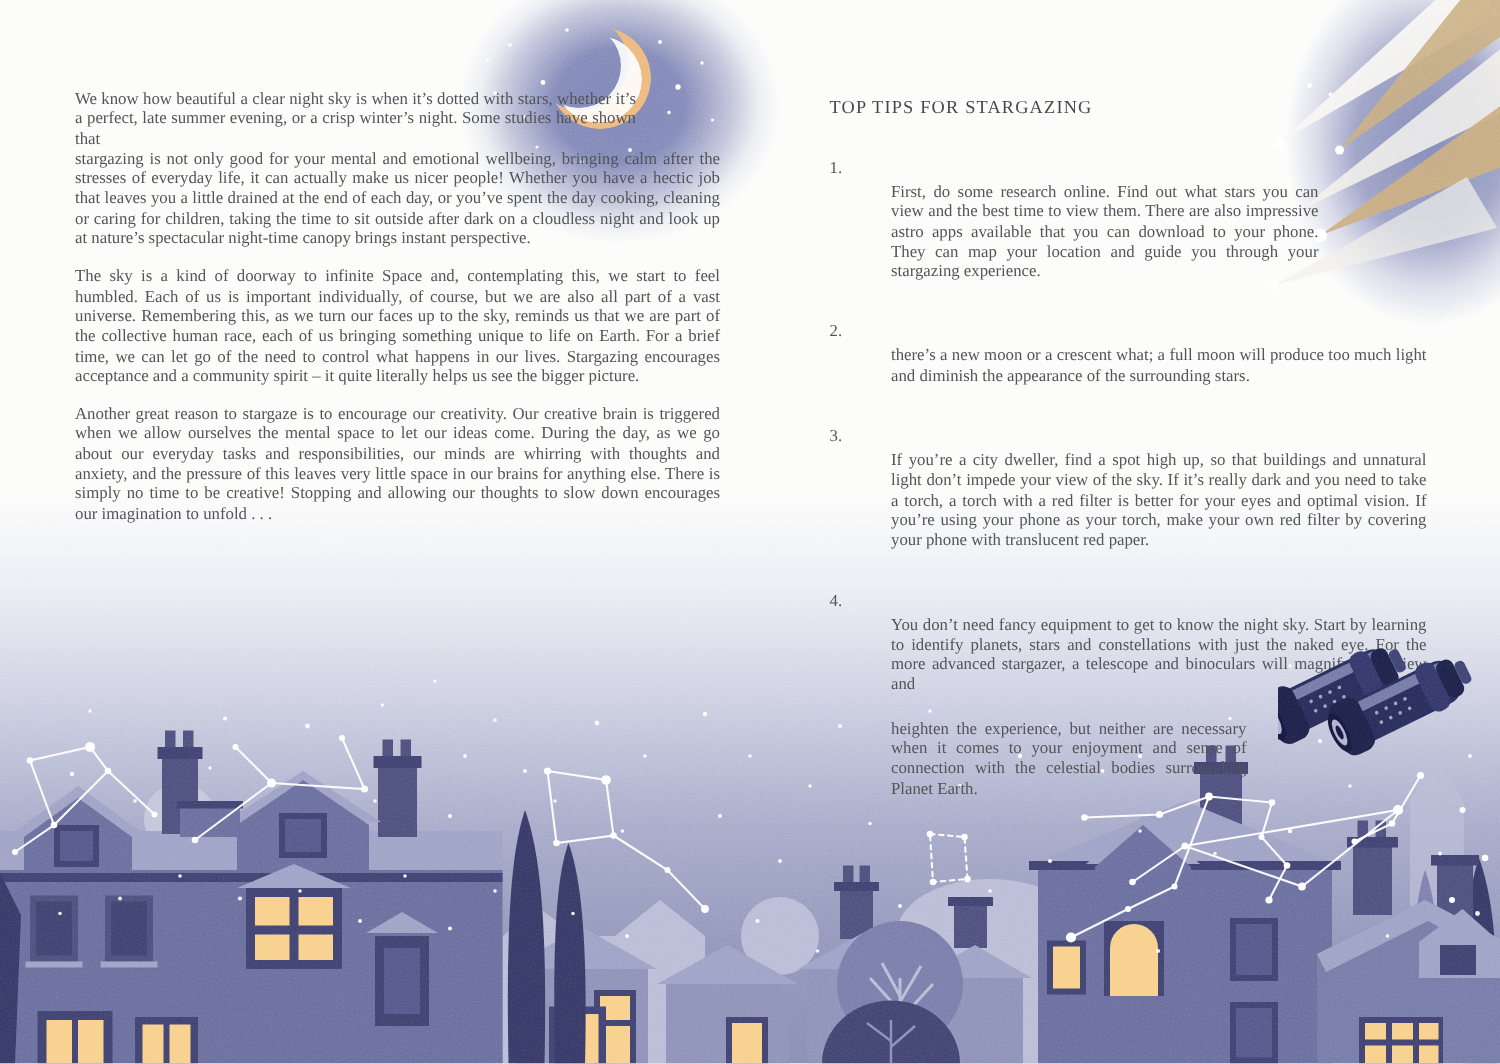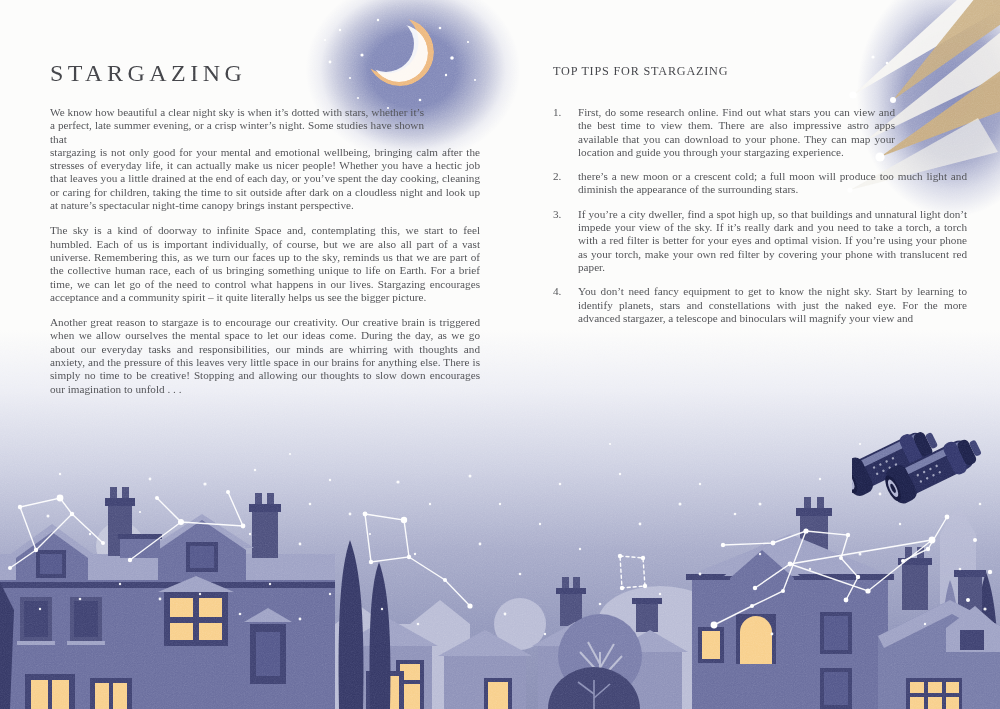--- a/index.html
+++ b/index.html
@@ -58,21 +58,21 @@
   p.joined{ margin-bottom:0; }
   .narrow-1{ width:374px; }      
 
   .tips-heading{
     font-size:12.2px; font-weight:normal; letter-spacing:0.8px;
     color:var(--heading-ink,#3e3f44); margin-bottom:27px;
   }
   .tip{ display:flex; margin-bottom:11px; }
   .tip-number{ width:25px; flex:0 0 25px; font-size:11.2px; line-height:13.3px; }
   .tip-text{ flex:1; }
-  .tip-text p{ margin:0; }
+  .tip-text p{ margin:16px; }
   .tip1-pad{ padding-right:72px; }     
   .tip2-narrow{ width:330px; }         
   .tip4-pad{ padding-right:120px; }    
 
   
   .lit{ fill:var(--window-glow,#f8cf8b); }
   .wall{ fill:var(--house-wall,#696d9d); }
   .roof{ fill:var(--house-roof,#9da1c4); }
   .dark{ fill:var(--house-dark,#3d4070); }
   .midw{ fill:var(--house-mid,#8d91b8); }
@@ -471,21 +471,20 @@
           <circle cx="20" cy="21" r="1.2"></circle>
             <circle cx="27" cy="21" r="1.2"></circle>
             <circle cx="34" cy="21" r="1.2"></circle>
             <circle cx="41" cy="21" r="1.2"></circle>
         </g>
       </g>
     </g>
   </svg>
 
   <div class="page-col left-col">
-    <h1 class="title">STARGAZING</h1>
     <div class="body-text">
       <p class="joined narrow-1">We know how beautiful a clear night sky is when it’s dotted with stars, whether it’s a perfect, late summer evening, or a crisp winter’s night. Some studies have shown that</p>
       <p>stargazing is not only good for your mental and emotional wellbeing, bringing calm after the stresses of everyday life, it can actually make us nicer people! Whether you have a hectic job that leaves you a little drained at the end of each day, or you’ve spent the day cooking, cleaning or caring for children, taking the time to sit outside after dark on a cloudless night and look up at nature’s spectacular night-time canopy brings instant perspective.</p>
       <p>The sky is a kind of doorway to infinite Space and, contemplating this, we start to feel humbled. Each of us is important individually, of course, but we are also all part of a vast universe. Remembering this, as we turn our faces up to the sky, reminds us that we are part of the collective human race, each of us bringing something unique to life on Earth. For a brief time, we can let go of the need to control what happens in our lives. Stargazing encourages acceptance and a community spirit – it quite literally helps us see the bigger picture.</p>
       <p>Another great reason to stargaze is to encourage our creativity. Our creative brain is triggered when we allow ourselves the mental space to let our ideas come. During the day, as we go about our everyday tasks and responsibilities, our minds are whirring with thoughts and anxiety, and the pressure of this leaves very little space in our brains for anything else. There is simply no time to be creative! Stopping and allowing our thoughts to slow down encourages our imagination to unfold . . .</p>
     </div>
   </div>
 
   <div class="page-col right-col">
     <h2 class="tips-heading">TOP TIPS FOR STARGAZING</h2>
@@ -493,35 +492,36 @@
     <div class="tip">
       <div class="tip-number">1.</div>
       <div class="tip-text tip1-pad">
         <p>First, do some research online. Find out what stars you can view and the best time to view them. There are also impressive astro apps available that you can download to your phone. They can map your location and guide you through your stargazing experience.</p>
       </div>
     </div>
 
     <div class="tip">
       <div class="tip-number">2.</div>
       <div class="tip-text">
-        <p>there’s a new moon or a crescent cold; a full moon will produce too much light and diminish the appearance of the surrounding stars.</p>
+        <p>there’s a new moon or a crescent what; a full moon will produce too much light and diminish the appearance of the surrounding stars.</p>
       </div>
     </div>
 
     <div class="tip">
       <div class="tip-number">3.</div>
       <div class="tip-text">
         <p>If you’re a city dweller, find a spot high up, so that buildings and unnatural light don’t impede your view of the sky. If it’s really dark and you need to take a torch, a torch with a red filter is better for your eyes and optimal vision. If you’re using your phone as your torch, make your own red filter by covering your phone with translucent red paper.</p>
       </div>
     </div>
 
     <div class="tip">
       <div class="tip-number">4.</div>
       <div class="tip-text">
         <p>You don’t need fancy equipment to get to know the night sky. Start by learning to identify planets, stars and constellations with just the naked eye. For the more advanced stargazer, a telescope and binoculars will magnify your view and</p>
+        <p class="tip4-pad">heighten the experience, but neither are necessary when it comes to your enjoyment and sense of connection with the celestial bodies surrounding Planet Earth.</p>
       </div>
     </div>
   </div>
 
   <svg class="grain">
     <filter id="grainF">
       <feTurbulence type="fractalNoise" baseFrequency="0.9" numOctaves="2" stitchTiles="stitch"></feTurbulence>
       <feColorMatrix type="saturate" values="0"></feColorMatrix>
     </filter>
     <rect width="100%" height="100%" filter="url(#grainF)"></rect>

